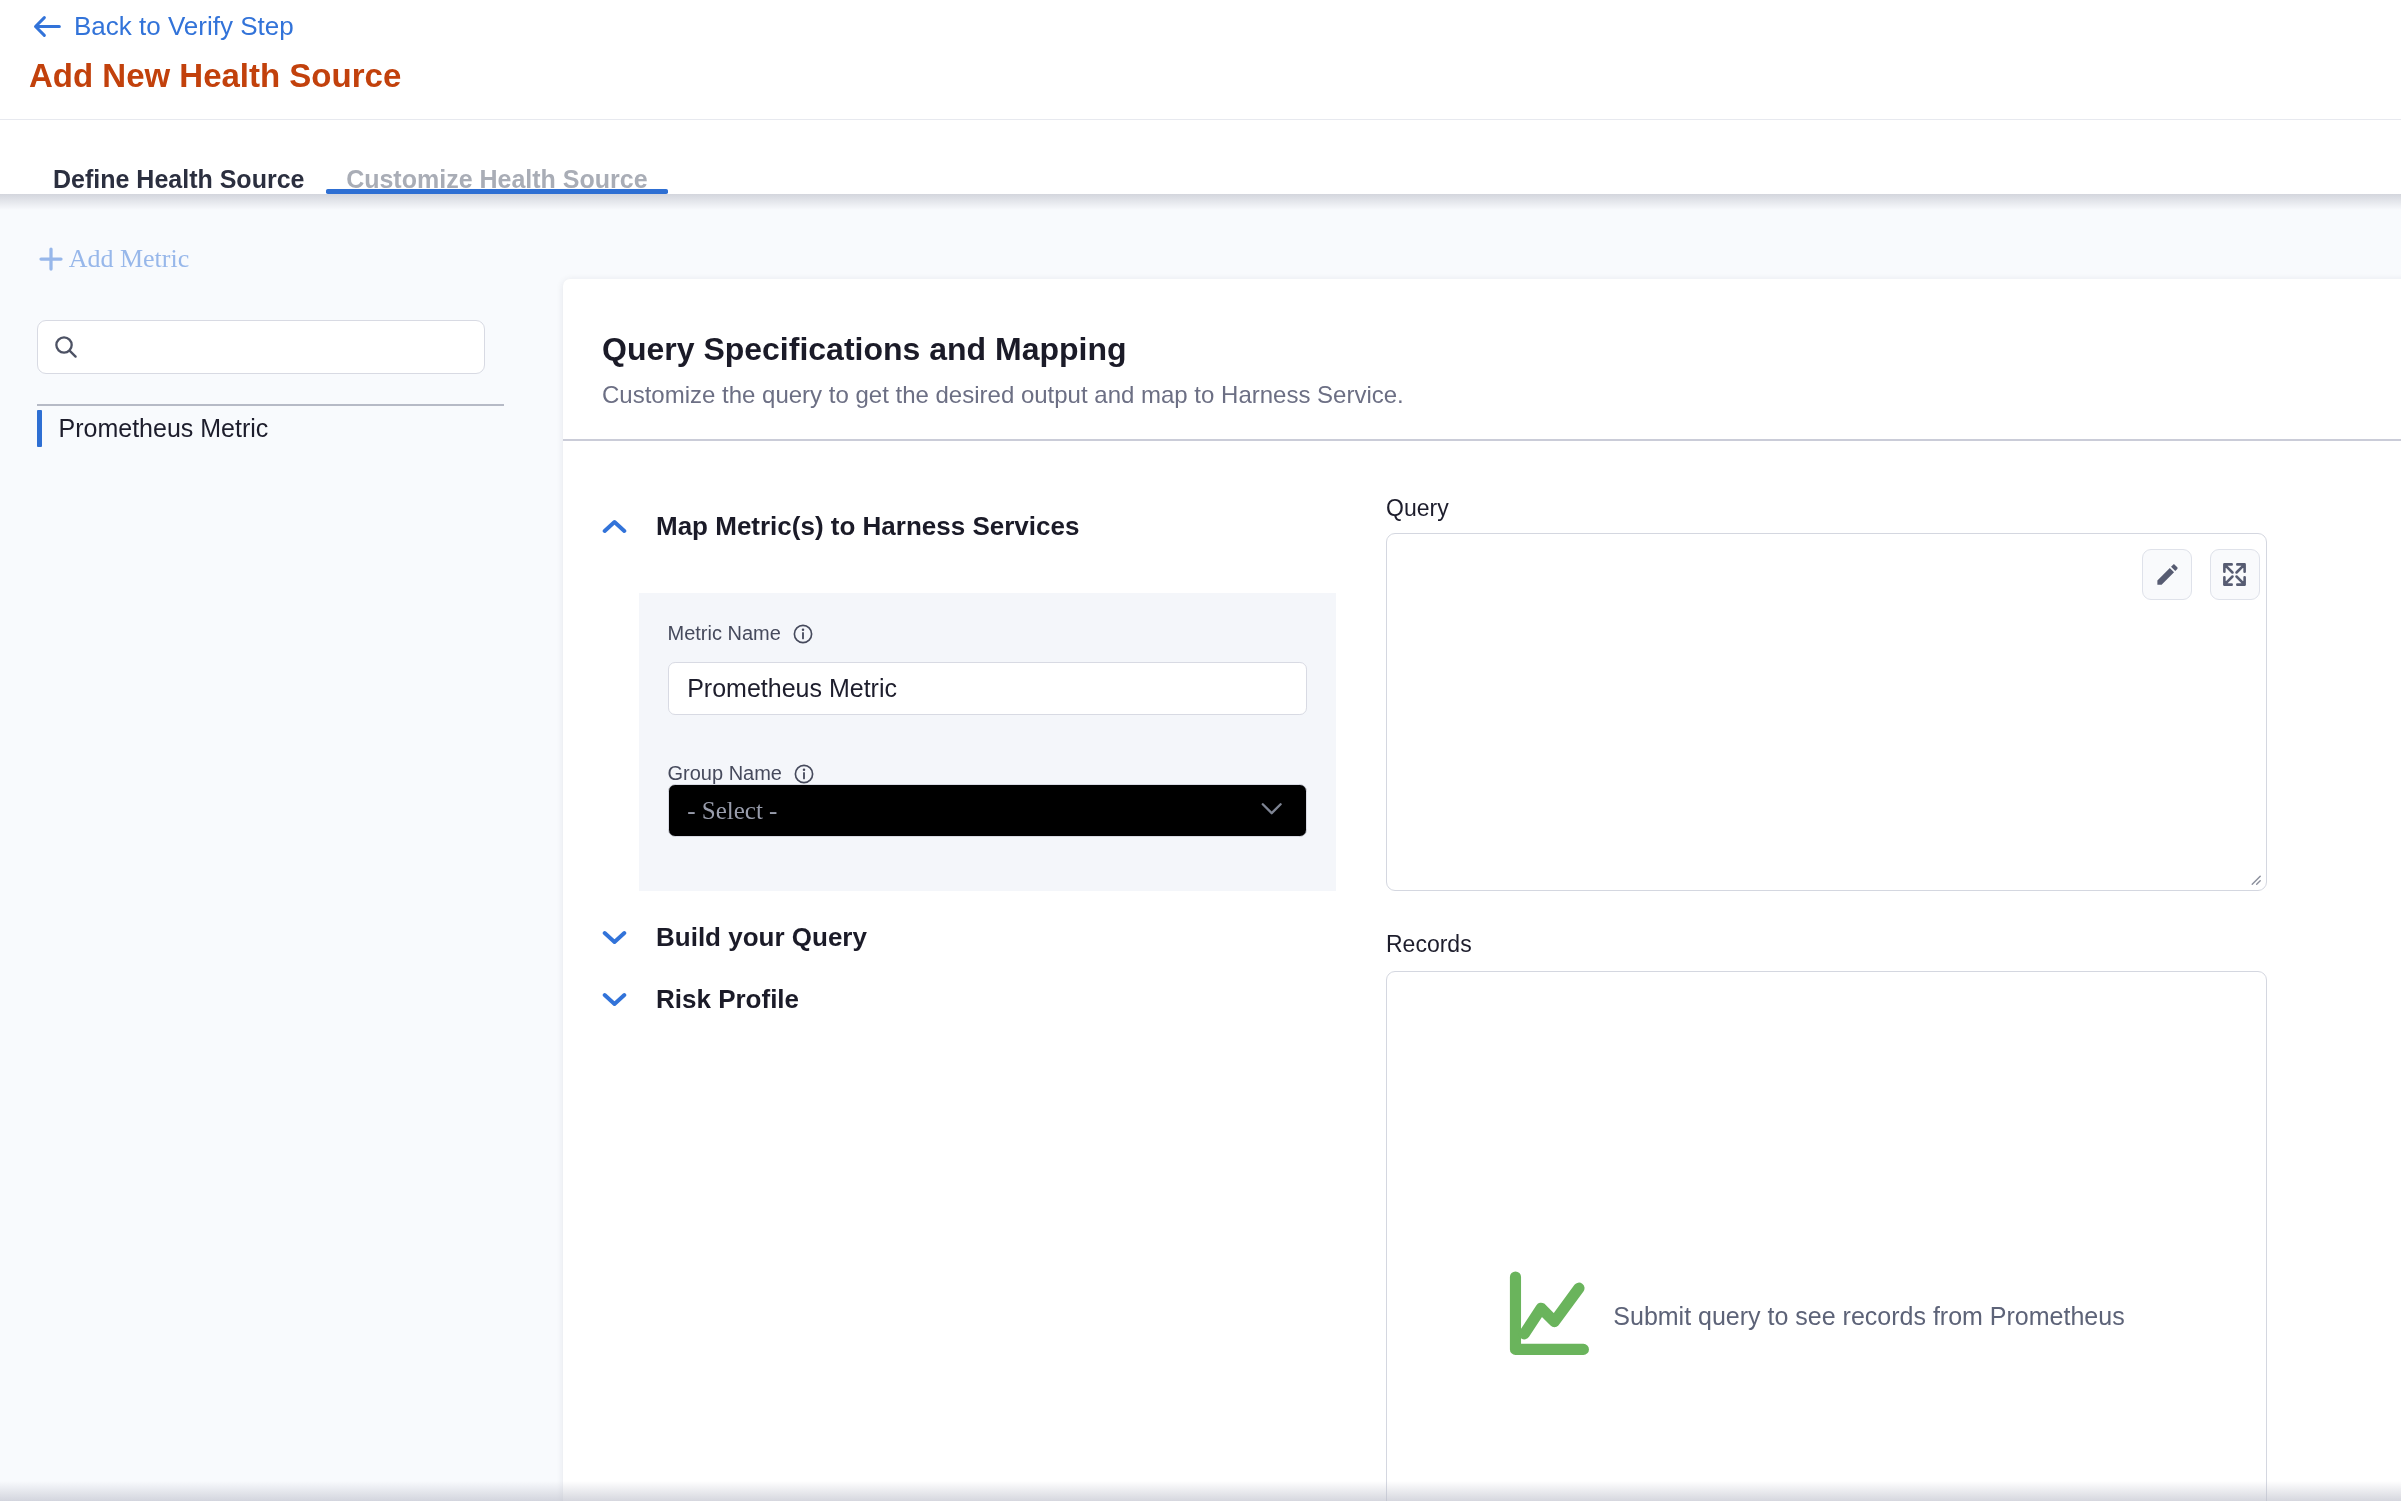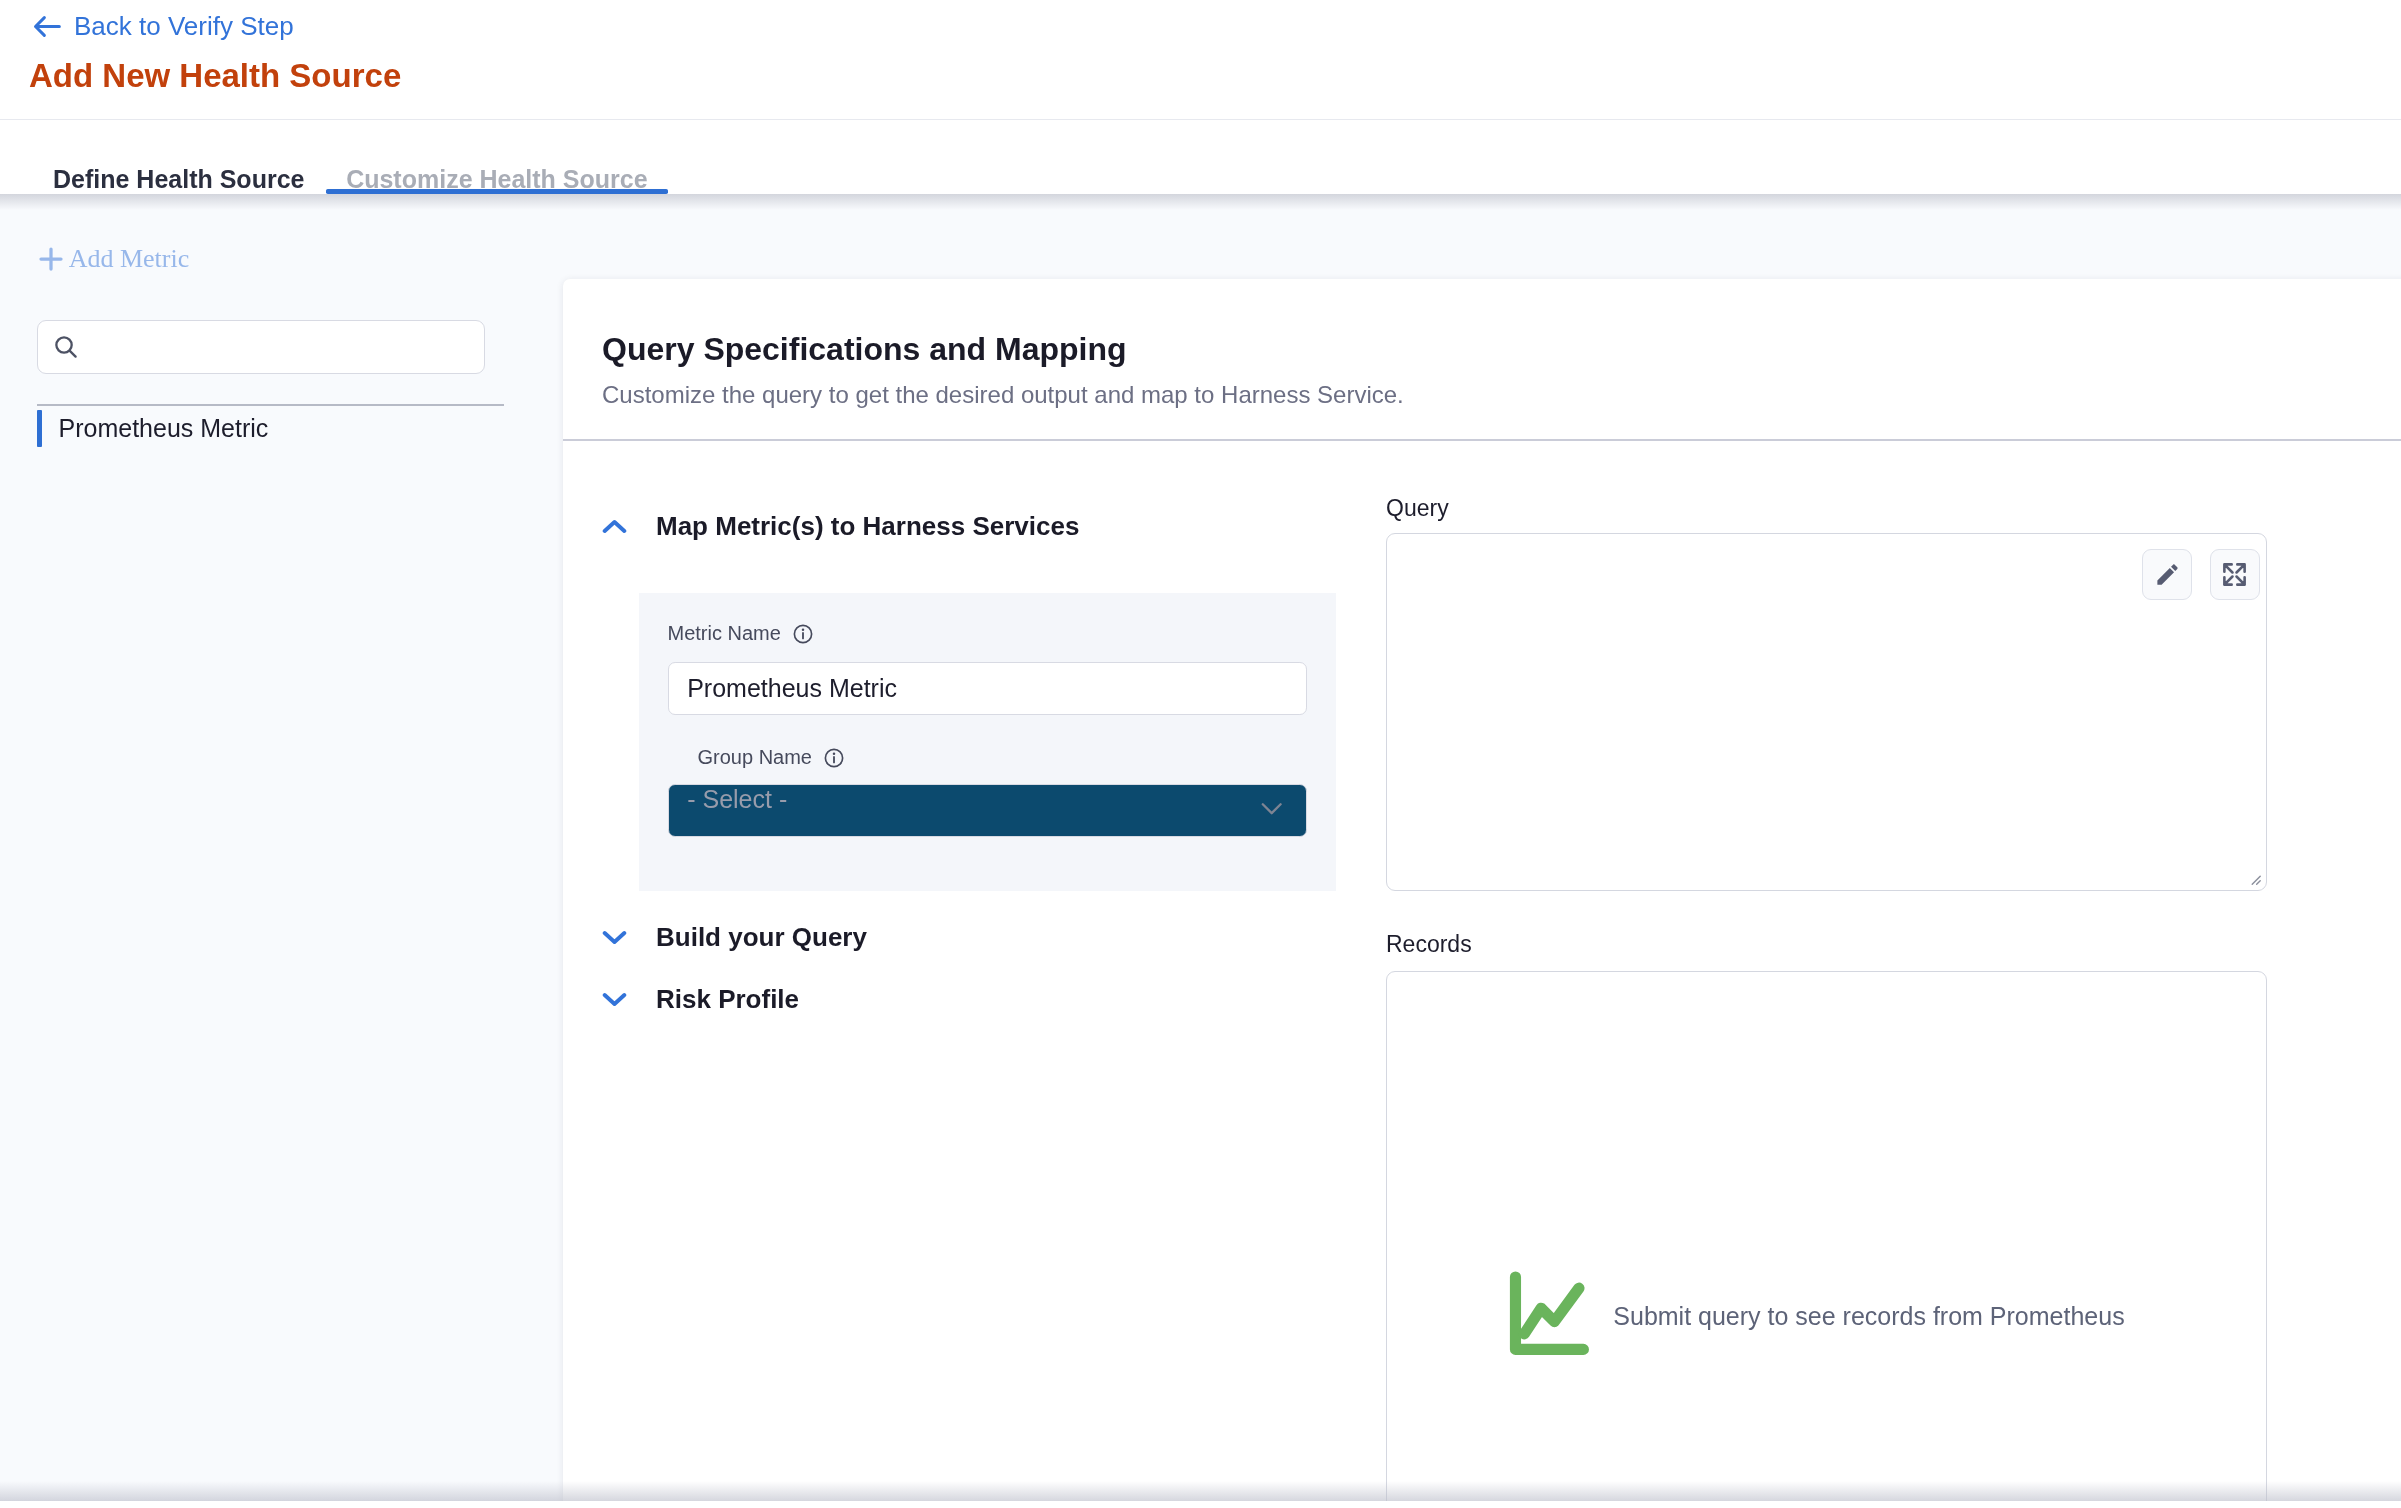--- a/index.html
+++ b/index.html
@@ -45,27 +45,27 @@
   .card-subtitle{position:absolute;left:39px;top:102px;margin:0;font-size:24px;color:#6c6f84;}
   .card-divider{position:absolute;left:0;right:0;top:160px;height:1.8px;background:#caccd8;}
 
   .sec{position:absolute;left:39px;display:flex;align-items:center;gap:29px;cursor:pointer;}
   .sec .sec-label{font-size:26px;font-weight:700;color:#1b1b28;}
   .sec1{top:232px;} .sec2{top:643px;} .sec3{top:705px;}
 
   .form-panel{position:absolute;left:76px;top:314px;width:697px;height:298px;background:#f4f6fa;}
   .field-label{position:absolute;left:28.5px;display:flex;align-items:center;gap:10.7px;
                font-size:20px;font-weight:500;color:#464a5c;}
-  .fl1{top:29px;} .fl2{top:153px;margin-left:30px;}
+  .fl1{top:29px;} .fl2{top:169px;}
   .text-input{position:absolute;left:28.5px;top:69px;width:639px;height:53px;box-sizing:border-box;
               border:1.8px solid #d8dae3;border-radius:7.1px;background:#fff;font-size:25px;color:#1d1d2c;
               padding:0 0 0 18.7px;font-family:inherit;outline:none;}
   .selectbox{position:absolute;left:28.5px;top:191px;width:639px;height:53px;box-sizing:border-box;
-             border:1.8px solid #d8dae3;border-radius:7.1px;background:#0c4a6e;display:flex;
-             padding-left:18.7px;cursor:pointer;}
+             border:1.8px solid #d8dae3;border-radius:7.1px;background:#000000;display:flex;align-items:center;
+             padding-left:18.7px;cursor:pointer;font-family:Liberation Serif, serif;}
   .selectbox .sel-placeholder{font-size:25px;color:#989cab;}
   .selectbox .sel-caret{position:absolute;right:23px;top:17px;}
 
   .qlabel{position:absolute;left:823px;top:216px;font-size:23px;font-weight:500;color:#1d1d2c;}
   .qbox{position:absolute;left:823px;top:254px;width:881px;height:358px;box-sizing:border-box;
         border:1.8px solid #d4d7e0;border-radius:9px;background:#fff;}
   .qbox textarea{position:absolute;inset:0;width:100%;height:100%;box-sizing:border-box;border:none;outline:none;
         resize:none;border-radius:9px;font-family:inherit;font-size:24px;padding:14.3px 18px;background:transparent;}
   .mini-btn{position:absolute;top:15px;width:50px;height:51px;box-sizing:border-box;border:1.8px solid #dfe2ea;
             border-radius:9px;background:#f9fafc;display:flex;align-items:center;justify-content:center;

